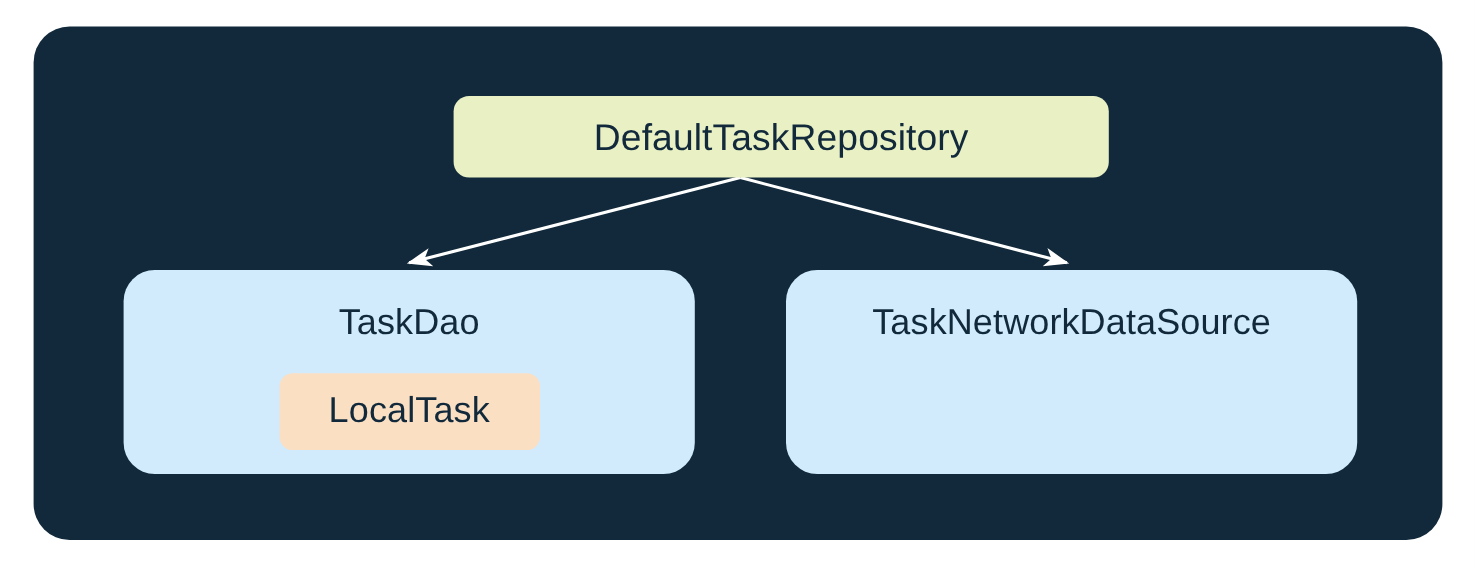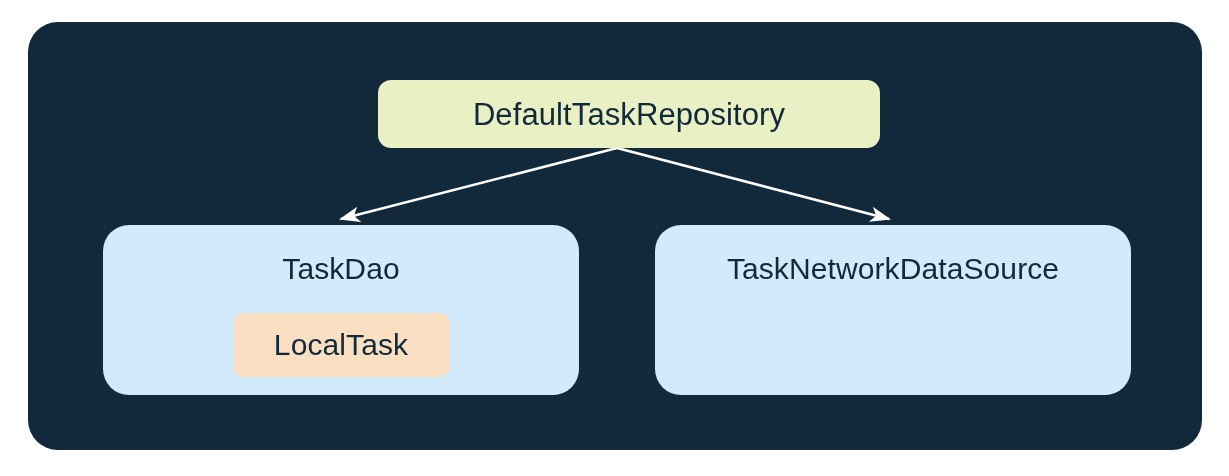--- a/index.html
+++ b/index.html
@@ -49,21 +49,21 @@
     box-sizing: border-box;
     display: flex;
     flex-direction: column;
     align-items: center;
     color: #11293a;
   }
 
   .node-root {
     left: 378px;
     top: 80px;
-    width: 502px;
+    width: 546px;
     height: 68px;
     background: #e8f0c4;
     border-radius: 13px;
     justify-content: center;
   }
   .node-root .node-title {
     font-size: 31px;
     line-height: 1;
     letter-spacing: 0.1px;
   }
@@ -72,37 +72,36 @@
     background: #d1eafc;
     border-radius: 26px;
     justify-content: flex-start;
     padding-top: 29px;
   }
   .node-left {
     left: 103px;
     top: 225px;
     width: 476px;
     height: 170px;
-    gap: 22px;
   }
   .node-right {
     left: 655px;
     top: 225px;
     width: 476px;
     height: 170px;
   }
   .node-leaf .node-title {
     font-size: 30px;
     line-height: 1;
     letter-spacing: 0.1px;
   }
 
   
   .chip {
-    margin-top: 7px;
+    margin-top: 27px;
     background: #fbdfc3;
     border-radius: 11px;
     height: 64px;
     display: flex;
     align-items: center;
     justify-content: center;
     color: #11293a;
     font-size: 30px;
     letter-spacing: 0.1px;
     box-sizing: border-box;

